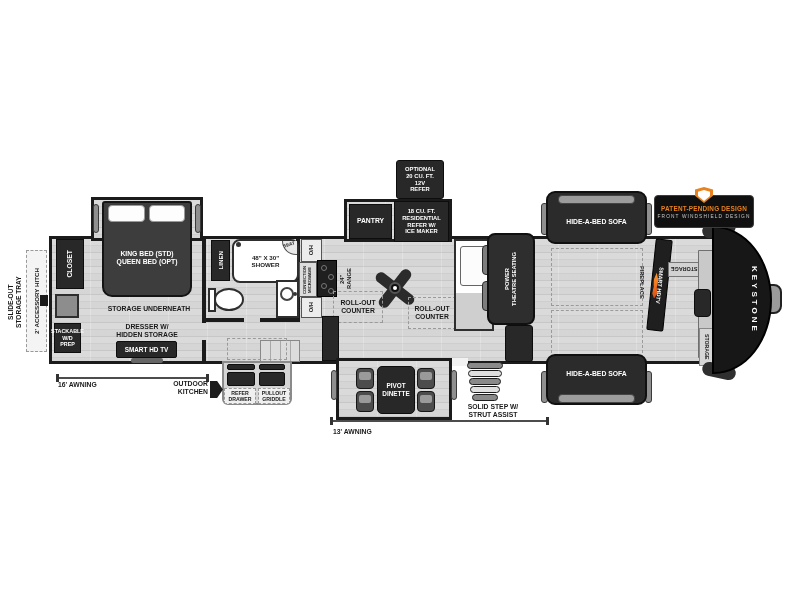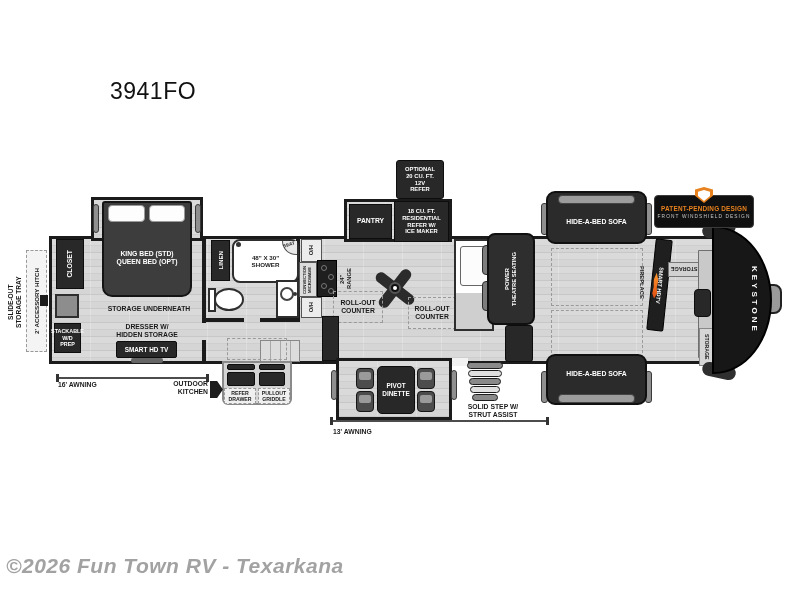--- a/index.html
+++ b/index.html
@@ -28,22 +28,20 @@
   .whitebox{background:#fff;border:2px solid #2e2e2e}
   .stepbar{border:1.5px solid #1d1d1d;border-radius:8px}
   .awn{background:#4c4c4c;height:2px}
   .awncap{background:#333;width:3px;height:8px}
 </style>
 </head>
 <body>
 
 <div class="canvas">
 
-  <div class="abs" style="left:110px;top:78px;font-size:23px;font-weight:500;color:#111;letter-spacing:0.5px">3941FO</div>
-  <div class="abs" style="left:6px;top:554px;font-size:21px;font-weight:bold;font-style:italic;color:#a2a2a2;letter-spacing:0.5px">©2026 Fun Town RV - Texarkana</div>
 
   <div class="abs lbl vup cc" style="left:4px;top:250px;width:22px;height:104px;font-size:6.6px">SLIDE-OUT
 STORAGE TRAY</div>
   <div class="abs dashed cc" style="left:26px;top:250px;width:21px;height:102px;background:#f4f4f4">
     <span class="lbl vup" style="font-size:6.2px">2' ACCESSORY HITCH</span>
   </div>
   <div class="abs" style="left:40px;top:295px;width:8px;height:11px;background:#1b1b1b"></div>
 
   <div class="abs floor" style="left:49px;top:236px;width:692px;height:128px;border:3px solid #1b1b1b"></div>
 

